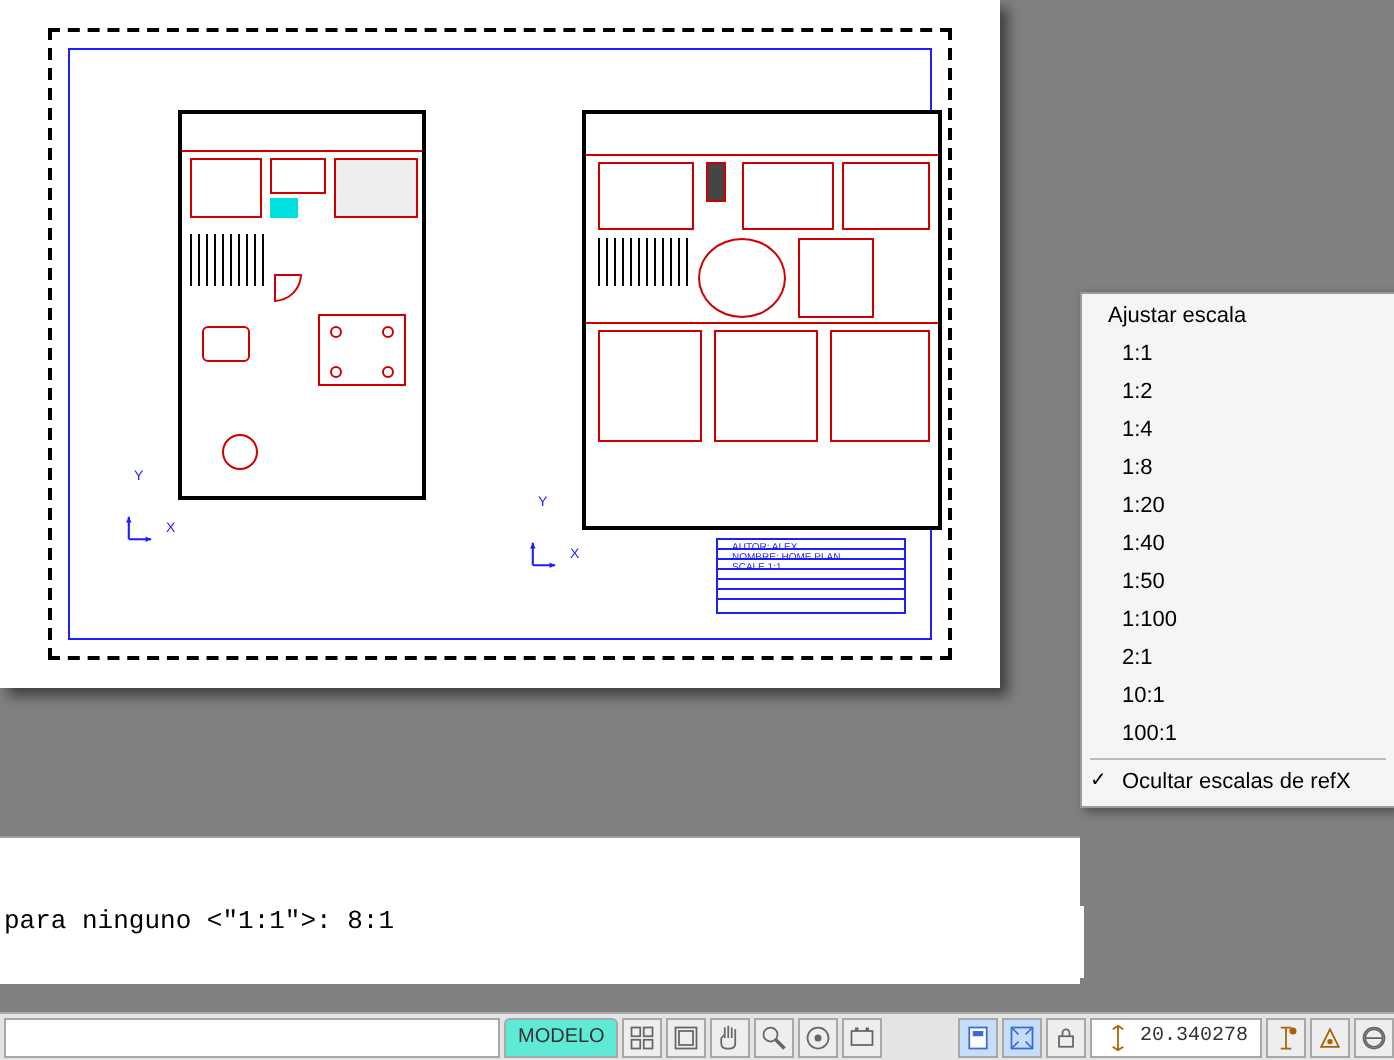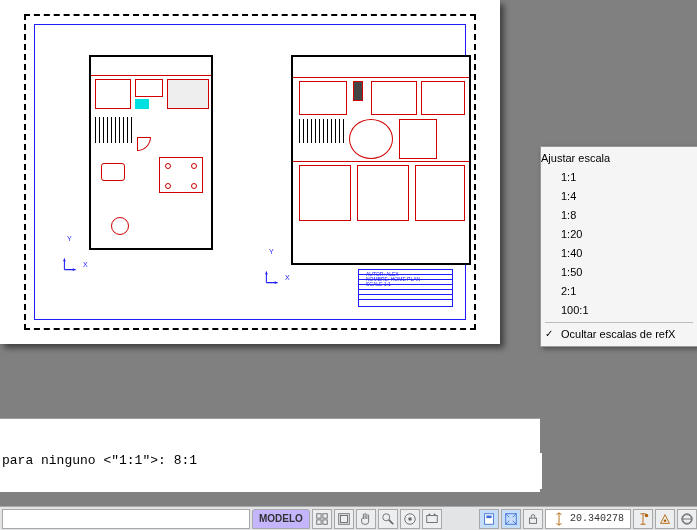--- a/index.html
+++ b/index.html
@@ -76,21 +76,21 @@
   
   .statusbar {
     position: absolute; left: 0; bottom: 0; width: 697px; height: 24px;
     background: #e2e4e6; border-top: 1px solid #a8a8a8;
     display: flex; align-items: center; font-size: 10px; color: #333;
   }
   .stab {
     height: 20px; display: flex; align-items: center; justify-content: center;
     padding: 0 6px; border: 1px solid #a8a8a8; margin-left: 2px; background: #e9ebed;
   }
-  .modelo { border-radius: 3px 3px 0 0; background: #c4b5fd; font-weight: bold; }
+  .modelo { border-radius: 3px 3px 0 0; background: #5eead4; font-weight: normal; }
   .sicon {
     width: 20px; height: 20px; display: flex; align-items: center; justify-content: center;
     border: 1px solid #a8a8a8; margin-left: 2px; background: #eceef0; color: #666;
   }
   .sicon.on { background: #c7defb; }
   .spacer { flex: 1 1 auto; }
   .coord {
     height: 20px; padding: 0 6px; border: 1px solid #a8a8a8; margin-left: 2px;
     background: #fff; font-family: "Courier New", monospace; min-width: 72px;
     display: flex; align-items: center; justify-content: flex-end;
@@ -166,28 +166,31 @@
             <div class="row"></div>
             <div class="row"></div>
             <div class="row"></div>
       </div>
 
     </div>
   </div>
 </div>
 
 <div class="context-menu">
-  <div class="item" style="font-weight:normal; padding-left:0;">Ajustar escala</div>
+  <div class="item" style="font-weight:normal; padding-left:13px;">Ajustar escala</div>
   <div class="item">1:1</div>
+  <div class="item">1:2</div>
   <div class="item">1:4</div>
   <div class="item">1:8</div>
   <div class="item">1:20</div>
   <div class="item">1:40</div>
   <div class="item">1:50</div>
+  <div class="item">1:100</div>
   <div class="item">2:1</div>
+  <div class="item">10:1</div>
   <div class="item">100:1</div>
   <div class="sep"></div>
   <div class="item check">Ocultar escalas de refX</div>
 </div>
 
 <div class="cmdwrap">
   <textarea class="cmdtext" spellcheck="false" style="">para ninguno &lt;"1:1"&gt;: 8:1</textarea>
 </div>
 
 <div class="statusbar">

